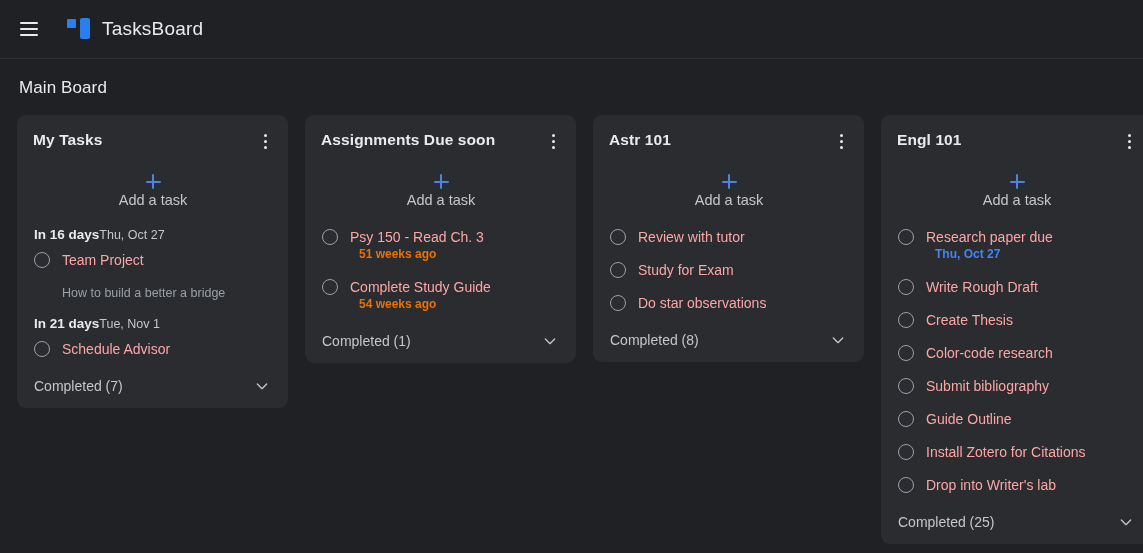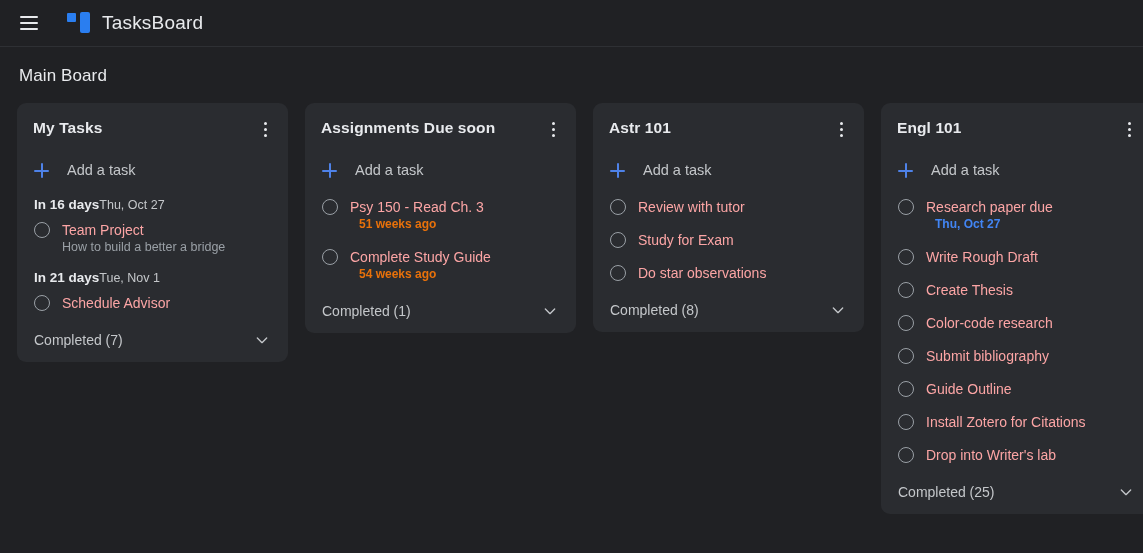--- a/index.html
+++ b/index.html
@@ -6,21 +6,21 @@
   html, body {
     width: 1143px; height: 553px;
     background: #202124;
     font-family: "Liberation Sans", sans-serif;
     overflow: hidden;
   }
 
   
   .appbar {
     position: relative;
-    height: 47px;
+    height: 59px;
     background: #202124;
     border-bottom: 1px solid #2e3034;
     display: flex;
     align-items: center;
     padding: 0 14px;
   }
   .hamburger {
     width: 30px; height: 30px;
     display: flex; flex-direction: column;
     justify-content: center; align-items: center;
@@ -126,24 +126,25 @@
     cursor: pointer;
     flex: 0 0 auto;
   }
   .dots i {
     width: 3px; height: 3px;
     border-radius: 50%;
     background: #e8eaed;
     display: block;
   }
   .add-task {
-    display: flex; align-items: flex-end;
-    gap: 18px;
+    display: flex; align-items: center;
+    gap: 3px;
     padding: 21px 16px 7px 17px;
     cursor: pointer;
+    flex-direction: column;
   }
   .plus {
     position: relative;
     width: 15px; height: 15px;
     flex: 0 0 auto;
   }
   .plus::before, .plus::after {
     content: ""; position: absolute;
     background: #4e82e8;
     border-radius: 1px;
@@ -188,21 +189,21 @@
   .task-body { flex: 1 1 auto; min-width: 0; }
   .task-title {
     color: #fca5a5;
     font-size: 14px;
     line-height: 18px;
   }
   .task-note {
     color: #9aa0a6;
     font-size: 12.5px;
     line-height: 17px;
-    margin-top: 0;
+    margin-top: 16px;
   }
   .task-due {
     font-size: 12px;
     font-weight: bold;
     line-height: 17px;
     margin-left: 9px;
   }
   .due-overdue { color: #e8710a; }
   .due-upcoming { color: #4285f4; }
 

